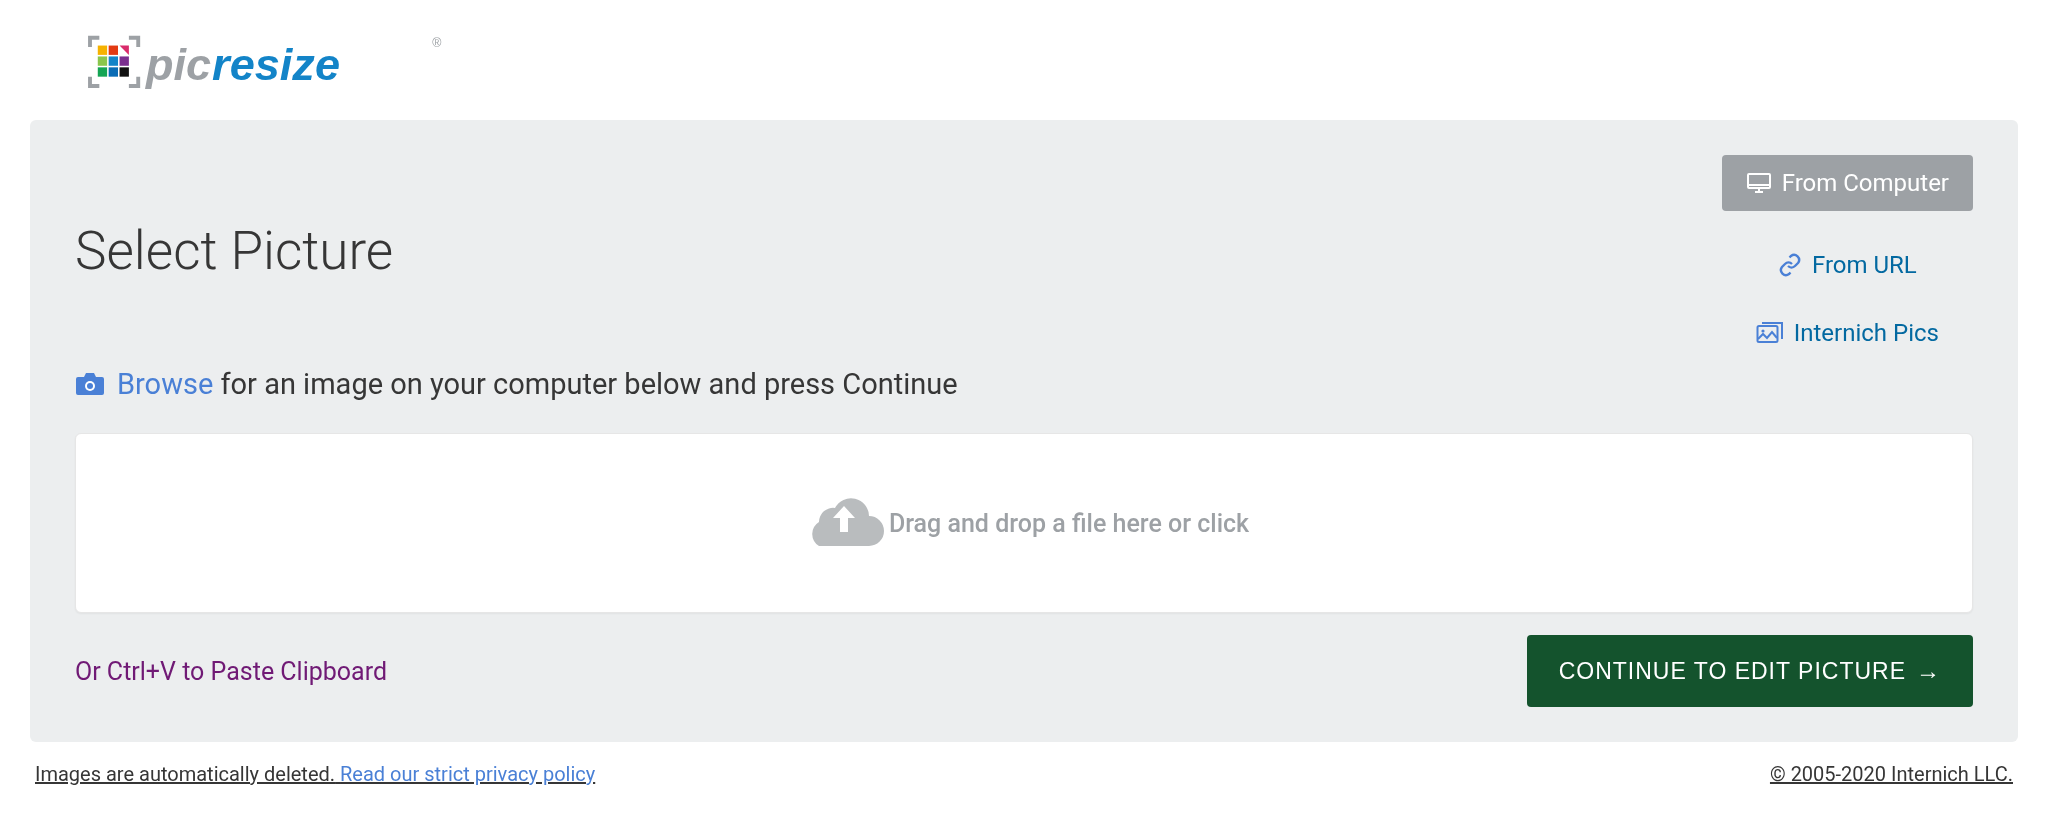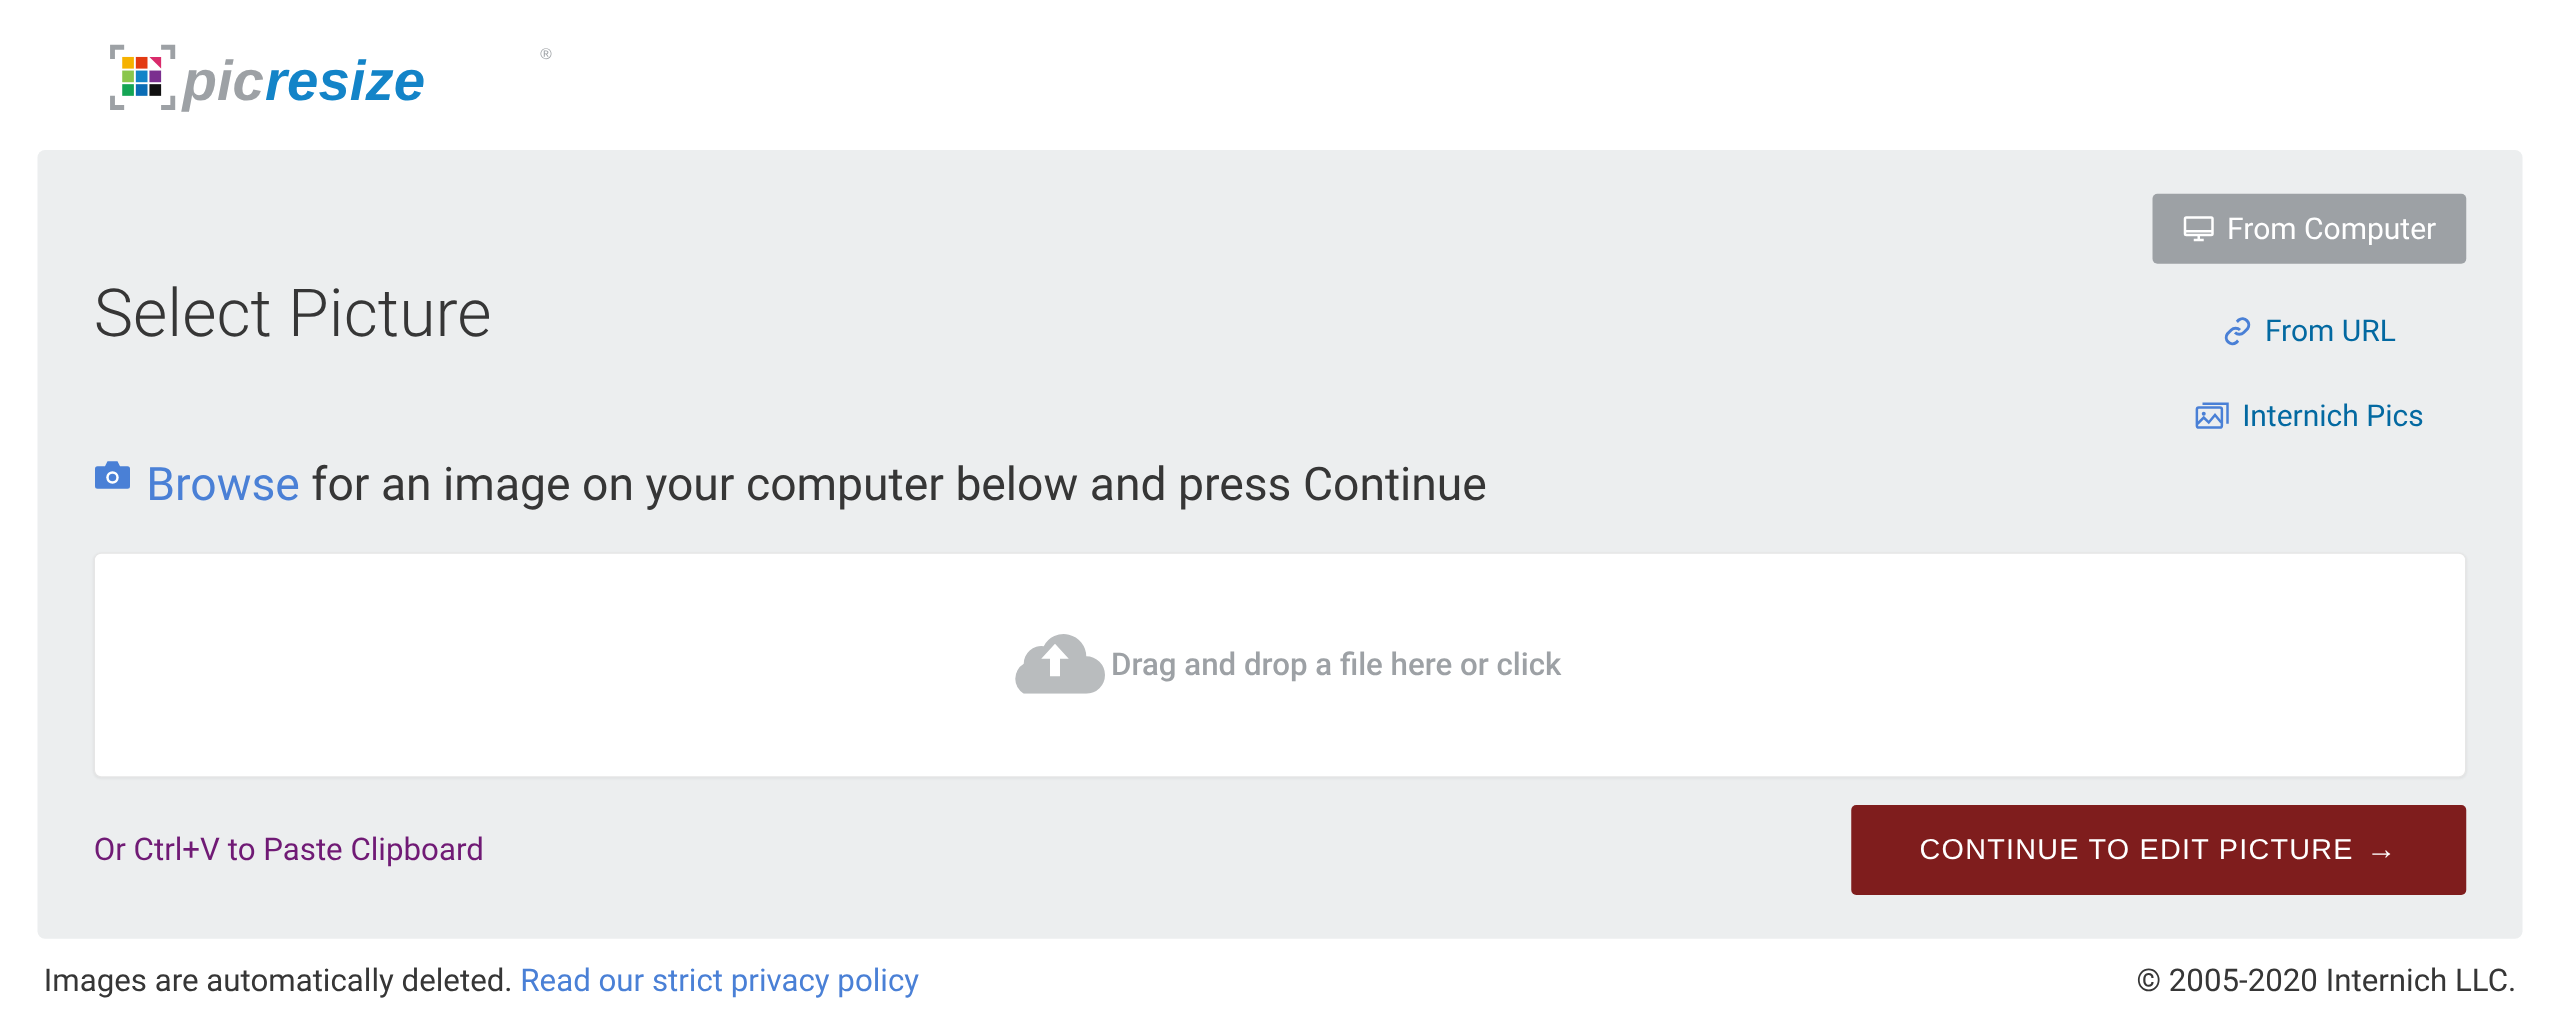--- a/index.html
+++ b/index.html
@@ -64,23 +64,23 @@
       border-radius: 4px;
       padding: 14px 24px;
     }
     .source-tab .tab-icon {
       display: inline-flex;
     }
 
     .instruction-line {
       margin-top: 20px;
       display: flex;
-      align-items: flex-start;
+      align-items: center;
       gap: 12px;
-      font-size: 37px;
+      font-size: 29px;
       color: #363636;
       font-weight: 400;
     }
     .instruction-line .browse-link {
       color: #4a80d6;
       cursor: pointer;
     }
     .cam-icon {
       display: inline-flex;
       color: #4a80d6;
@@ -115,43 +115,45 @@
       margin-top: 22px;
       display: flex;
       justify-content: space-between;
       align-items: center;
     }
     .paste-hint {
       font-size: 25px;
       color: #701a75;
     }
     .continue-btn {
-      background: #7f1d1d;
+      background: #14532d;
       color: #ffffff;
       font-size: 23px;
       letter-spacing: 1px;
       border: none;
       border-radius: 4px;
-      padding: 22px 55px;
-      display: inline-flex;
+      padding: 22px 32px;
+      display: inline-flex;
+      align-items: center;
       gap: 10px;
       cursor: pointer;
     }
     .continue-btn .arrow {
       font-size: 24px;
     }
 
     
     .footer {
       display: flex;
       justify-content: space-between;
       align-items: center;
       padding: 20px 5px 20px 5px;
-      font-size: 25px;
+      font-size: 20px;
       color: #363636;
+      text-decoration: underline;
     }
     .footer .privacy-link {
       color: #4a80d6;
       cursor: pointer;
     }
   </style>
 </head>
 <body>
 
 <div class="page-wrap">

